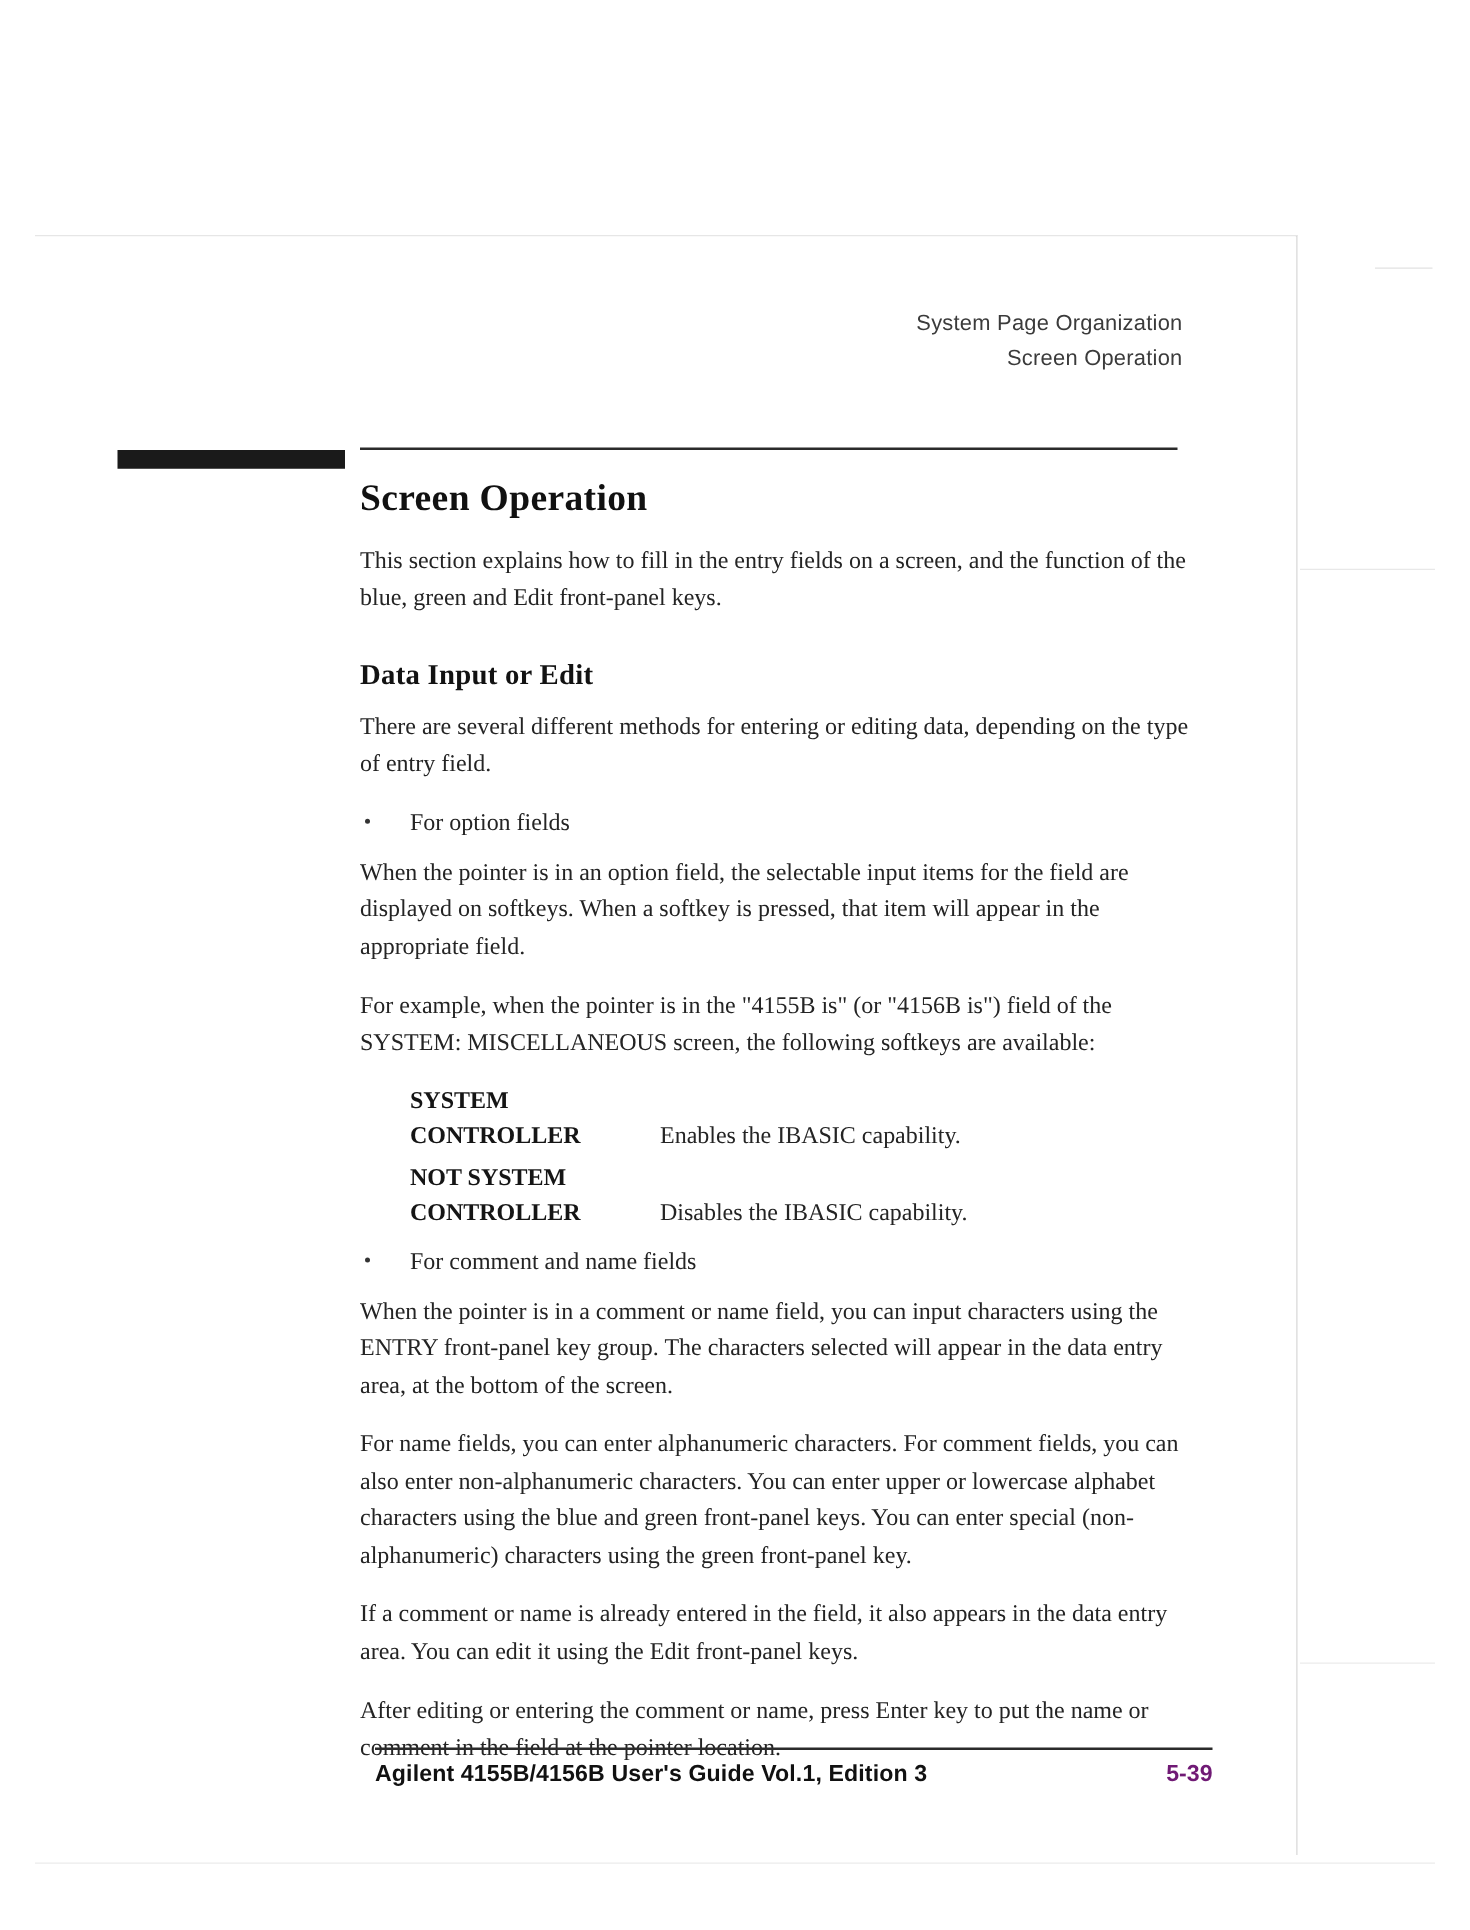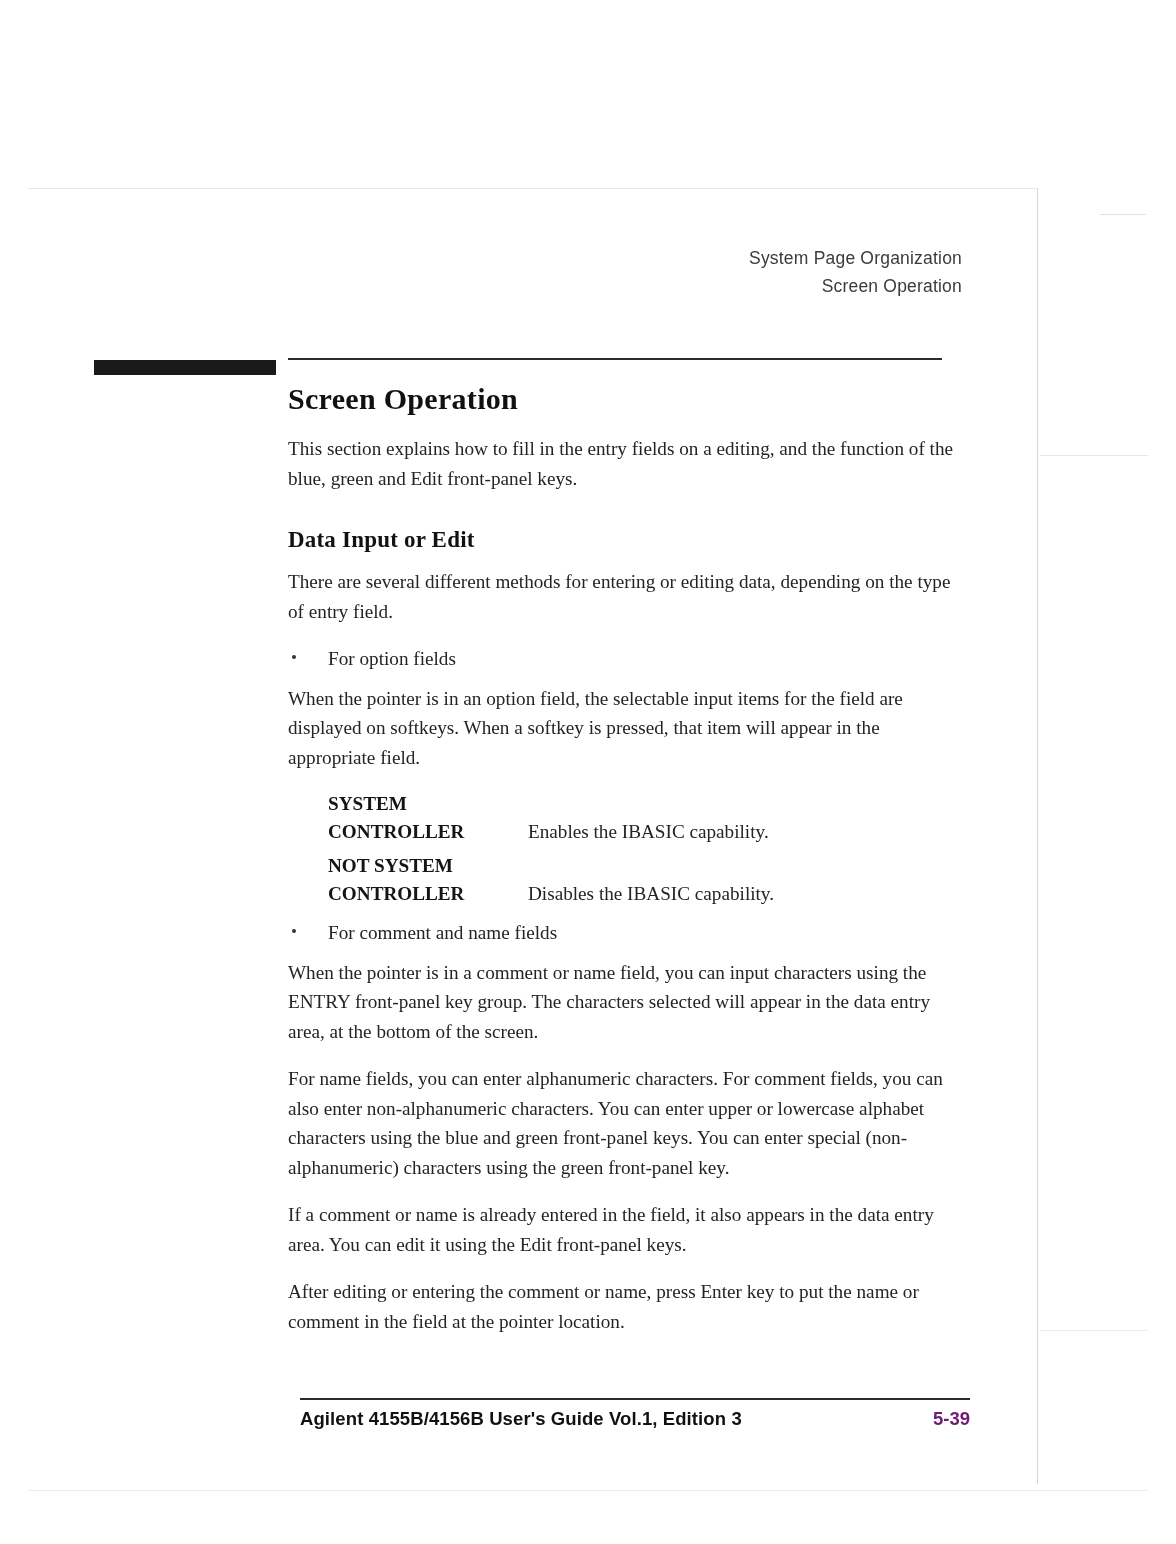--- a/index.html
+++ b/index.html
@@ -64,21 +64,21 @@
     position: absolute;
     left: 0;
     top: 0;
     width: 1176px;
     height: 1544px;
   }
 
   
   .running-head {
     position: absolute;
-    right: 214px;
+    right: 230px;
     top: 244px;
     text-align: right;
     font-family: "Liberation Sans", sans-serif;
     font-size: 17.5px;
     line-height: 28px;
     color: #3b3b3b;
     letter-spacing: 0.2px;
   }
 
   
@@ -229,35 +229,36 @@
     <div>Screen Operation</div>
   </div>
 
   <div class="rule"></div>
   <div class="black-tab"></div>
 
   <div class="col">
 
     <h1 class="title">Screen Operation</h1>
 
-    <p class="para">This section explains how to fill in the entry fields on a editing, and the function of the blue, green and Edit front-panel keys.</p>
+    <p class="para">This section explains how to fill in the entry fields on a screen, and the function of the blue, green and Edit front-panel keys.</p>
 
     <h2 class="subtitle">Data Input or Edit</h2>
 
     <p class="para">There are several different methods for entering or editing data, depending on the type of entry field.</p>
 
     <ul class="bullets">
 
       <li class="bullet-item">
         <span class="dot"></span>
         <span class="bullet-label">For option fields</span>
       </li>
 
       <div class="sub-block">
         <p class="para">When the pointer is in an option field, the selectable input items for the field are displayed on softkeys. When a softkey is pressed, that item will appear in the appropriate field.</p>
+        <p class="para tight">For example, when the pointer is in the "4155B is" (or "4156B is") field of the SYSTEM: MISCELLANEOUS screen, the following softkeys are available:</p>
       </div>
 
       <div class="defs">
         <div class="def-row">
           <div class="def-term">
             <span>SYSTEM</span>
             <span class="line2">CONTROLLER</span>
           </div>
           <div class="def-desc">Enables the IBASIC capability.</div>
         </div>

